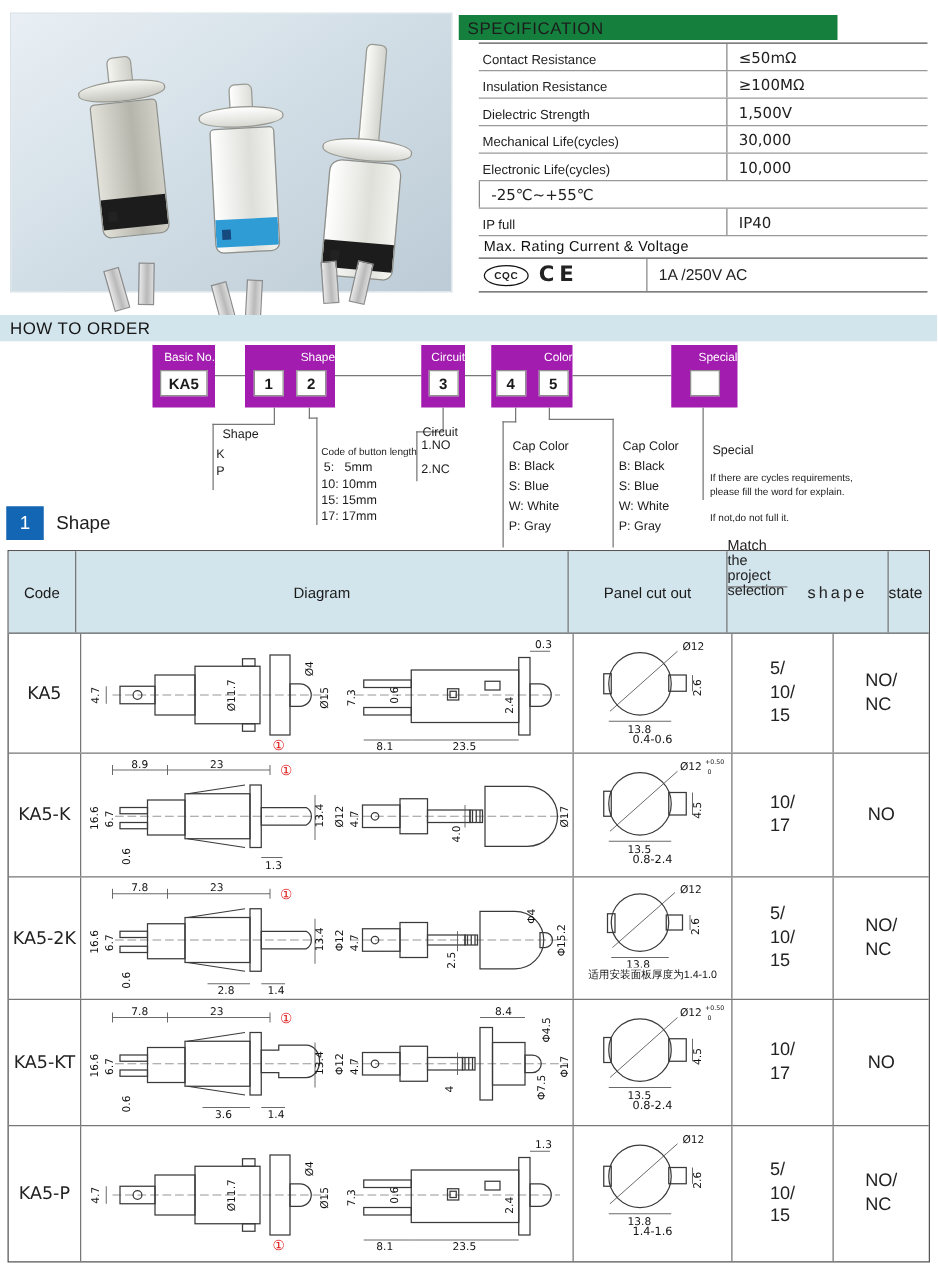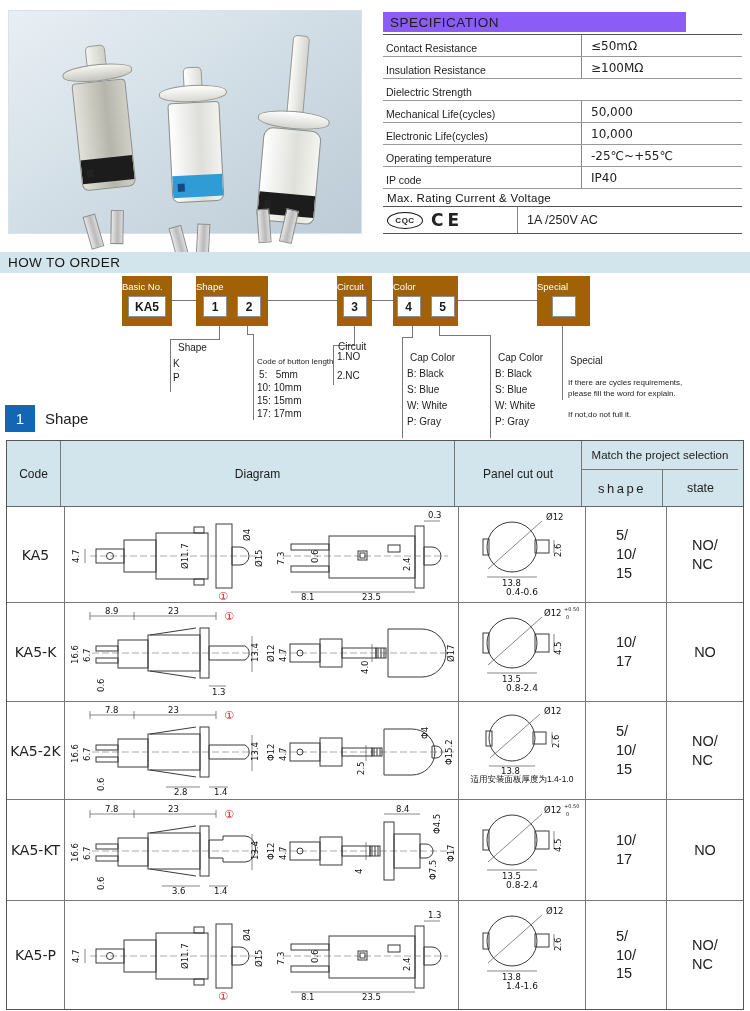--- a/index.html
+++ b/index.html
@@ -17,21 +17,21 @@
   .sw .flange{background:linear-gradient(#f7f7f3,#c3c3bc);border:1px solid #97978f;
               border-radius:50%/45%;}
   .sw .body{position:relative;margin:0 auto;border:1px solid #90908a;
             border-radius:4px 4px 7px 7px;overflow:hidden;}
   .sw .band{position:absolute;left:0;right:0;}
   .sw .dot{position:absolute;width:7px;height:8px;background:#222;}
   .pin{position:absolute;width:11px;height:32px;border:1px solid #8d8d8d;
        background:linear-gradient(90deg,#e8e8e8,#b9b9b9 55%,#dcdcdc);}
 
   
-  .spec-title{left:383px;top:12px;width:303px;height:20px;background:#8b5cf6;
+  .spec-title{left:367px;top:12px;width:303px;height:20px;background:#15803d;
               font-size:13.5px;letter-spacing:.5px;color:#1c1c1c;
               display:flex;align-items:center;padding-left:7px;box-sizing:border-box;}
   .spec-table{left:383px;top:34px;width:359px;border-top:1px solid #555;}
   .spec-row{display:flex;height:21px;border-bottom:1px solid #999;gap:20px;}
   .spec-row .lab{width:178px;font-size:10.5px;color:#1c1c1c;display:flex;
                  align-items:flex-end;padding:0 0 2px 3px;box-sizing:border-box;}
   .spec-row .val{flex:1;border-left:1px solid #888;font-size:12px;
                  font-family:"DejaVu Sans",sans-serif;display:flex;align-items:center;
                  padding-left:9px;box-sizing:border-box;}
   .spec-max{height:17px;border-bottom:1px solid #555;font-size:11.5px;color:#111;
@@ -43,21 +43,21 @@
                       padding-left:9px;font-size:12.5px;box-sizing:border-box;}
   .cqc{border:1.6px solid #111;border-radius:50%;width:34px;height:15px;display:flex;
        align-items:center;justify-content:center;font-size:8px;font-weight:bold;
        letter-spacing:.5px;}
   .ce{font-size:17px;font-weight:bold;letter-spacing:4px;font-family:"DejaVu Sans",sans-serif;}
 
   
   .order-bar{left:0;top:252px;width:750px;height:21px;background:#d2e4ec;
              display:flex;align-items:center;padding-left:8px;box-sizing:border-box;
              font-size:13.5px;color:#161616;letter-spacing:.4px;}
-  .obox{position:absolute;background:#a16207;color:#fff;text-align:left;}
+  .obox{position:absolute;background:#a21caf;color:#fff;text-align:right;}
   .obox .olab{font-size:9.5px;margin-top:5px;}
   .obox .codes{display:flex;justify-content:center;gap:10px;margin-top:4px;}
   .cbox{background:#fff;color:#1a1a1a;border:1px solid #8f8f8f;width:22px;height:19px;
         font-size:12px;font-weight:bold;display:flex;align-items:center;justify-content:center;}
   .cbox.wide{width:36px;}
   .oline{position:absolute;background:#777;}
   .leg-title{position:absolute;font-size:10px;color:#1c1c1c;}
   .leg-item{position:absolute;font-size:10px;color:#1c1c1c;white-space:pre;}
   .leg-small{font-size:8px;}
 
@@ -65,21 +65,21 @@
   .sh-num{left:5px;top:405px;width:30px;height:27px;background:#1266b4;color:#fff;
           font-size:15px;display:flex;align-items:center;justify-content:center;}
   .sh-lab{left:45px;top:410px;font-size:15px;color:#1d1d1d;}
 
   
   .stable{left:6px;top:440px;width:738px;border:1.5px solid #555;box-sizing:border-box;}
   .thead{display:flex;height:65px;background:#d2e4ec;border-bottom:1px solid #666;}
   .thead .hc{display:flex;align-items:center;justify-content:center;font-size:12px;
              color:#1b1b1b;border-right:1px solid #777;box-sizing:border-box;}
   .h-code{width:54px;}.h-diag{width:394px;}.h-panel{width:127px;}
-  .h-match{width:156px;display:flex;flex-direction:column;}
+  .h-match{width:156px;display:flex;flex-direction:row;}
   .h-match .top{height:28px;display:flex;align-items:center;justify-content:center;
                 border-bottom:1px solid #777;font-size:11.5px;}
   .h-match .bot{flex:1;display:flex;}
   .h-shape{width:81px;border-right:1px solid #777;display:flex;align-items:center;
            justify-content:center;font-size:13px;letter-spacing:2.5px;box-sizing:border-box;}
   .h-state{flex:1;display:flex;align-items:center;justify-content:center;font-size:12.5px;}
   .trow{display:flex;border-bottom:1px solid #777;}
   .trow:last-child{border-bottom:none;}
   .tc{border-right:1px solid #777;box-sizing:border-box;display:flex;align-items:center;
       justify-content:center;}
@@ -141,35 +141,35 @@
     <div class="spec-row">
         <div class="lab">Contact Resistance</div>
         <div class="val">≤50mΩ</div>
       </div>
     <div class="spec-row">
         <div class="lab">Insulation Resistance</div>
         <div class="val">≥100MΩ</div>
       </div>
     <div class="spec-row">
         <div class="lab">Dielectric Strength</div>
+        <div class="val">1,500V</div>
       </div>
     <div class="spec-row">
         <div class="lab">Mechanical Life(cycles)</div>
-        <div class="val">50,000</div>
+        <div class="val">30,000</div>
       </div>
     <div class="spec-row">
         <div class="lab">Electronic Life(cycles)</div>
         <div class="val">10,000</div>
       </div>
     <div class="spec-row">
-        <div class="lab">Operating temperature</div>
         <div class="val">-25℃~+55℃</div>
       </div>
     <div class="spec-row">
-        <div class="lab">IP code</div>
+        <div class="lab">IP full</div>
         <div class="val">IP40</div>
       </div>
     <div class="spec-max">Max. Rating Current &amp; Voltage</div>
     <div class="spec-logos">
       <div class="cell-l">
         <span class="cqc">CQC</span>
         <span class="ce">CE</span>
       </div>
       <div class="cell-r">1A /250V AC</div>
     </div>

